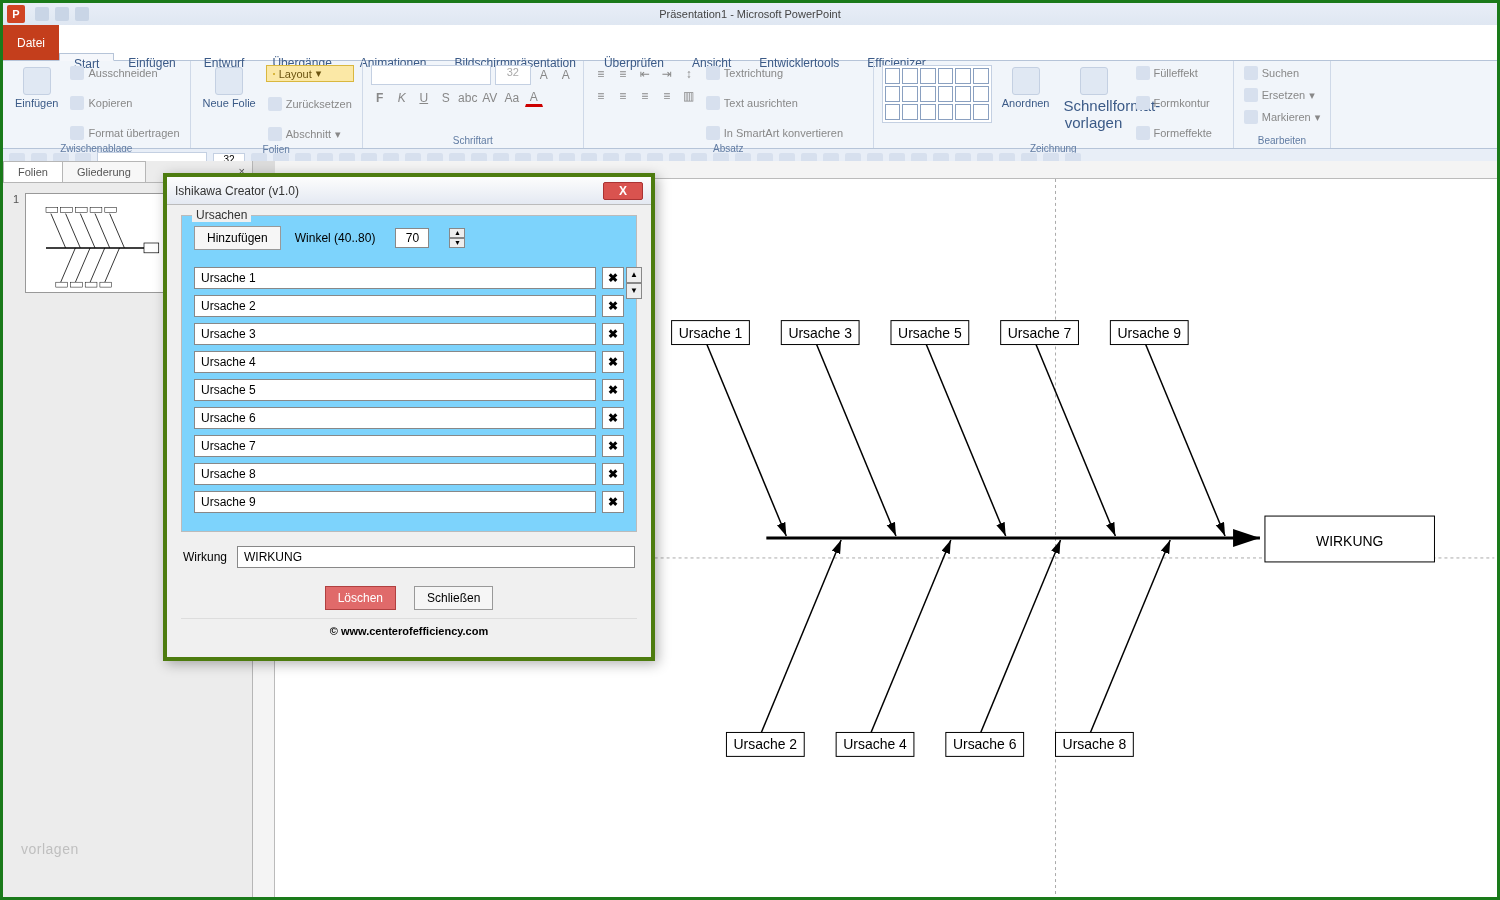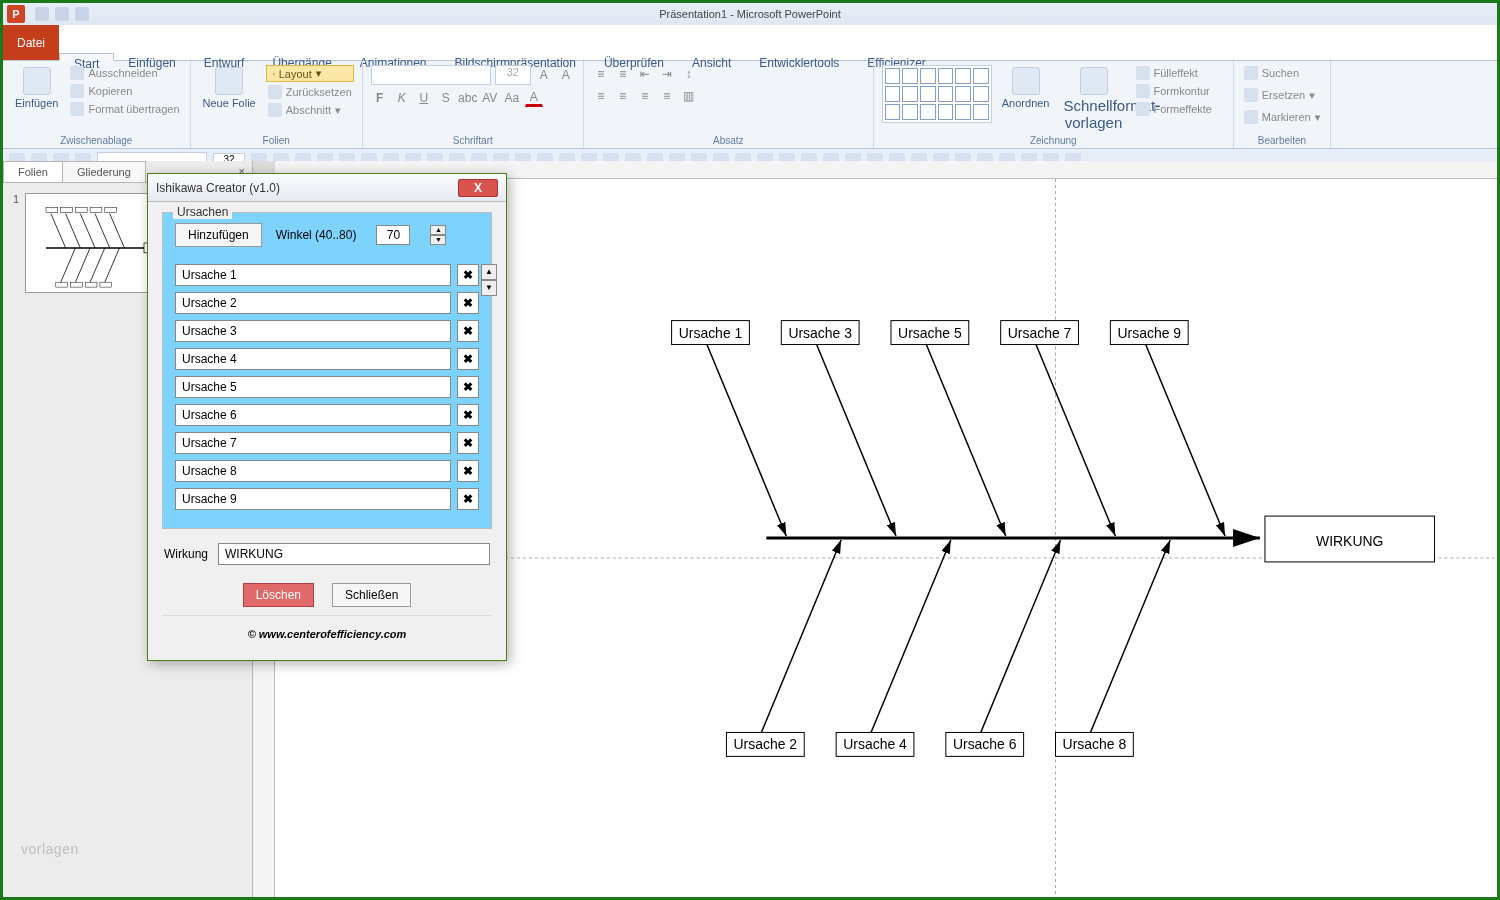--- a/index.html
+++ b/index.html
@@ -20,21 +20,21 @@
 
 
 .ribbon { height: 88px; background: #f1f5fa; border-bottom: 1px solid #b6c4d8; display: flex; }
 .rgroup { border-right: 1px solid #cfd9e8; padding: 4px 8px 2px 8px; display: flex; flex-direction: column; justify-content: space-between; }
 .rgroup .glabel { font-size: 10px; color: #617ca3; text-align: center; margin-top: 2px; }
 .rgroup .gbody { display: flex; gap: 6px; align-items: flex-start; flex: 1; }
 .bigbtn { display: flex; flex-direction: column; align-items: center; gap: 2px; font-size: 11px; color: #3b5a87; padding: 2px 4px; }
 .bigbtn .ic { width: 28px; height: 28px; background: #e0e8f3; border: 1px solid #c4d0e2; border-radius: 3px; }
 .mini { font-size: 11px; color: #888; display: flex; align-items: center; gap: 4px; padding: 1px 2px; }
 .mini .mic { width: 14px; height: 14px; background: #d7e0ee; border-radius: 2px; }
-.col { display: flex; flex-direction: column; gap: 2px; }
+.col { display: flex; flex-direction: column; gap: 14px; }
 .btn-layout { background: #fbe8a6; border: 1px solid #d9b73f; padding: 1px 6px; font-size: 11px; color: #6b5410; display: flex; align-items: center; gap: 4px; }
 .fontrow { display: flex; gap: 4px; align-items: center; }
 .fontname { width: 120px; height: 20px; border: 1px solid #c4d0e2; background: #fff; font-size: 11px; padding: 0 4px; color: #aaa; }
 .fontsize { width: 36px; height: 20px; border: 1px solid #c4d0e2; background: #fff; font-size: 11px; text-align: center; color: #aaa; }
 .fmtbtn { width: 18px; height: 18px; border: 1px solid transparent; color: #888; font-size: 12px; display: flex; align-items: center; justify-content: center; }
 .shape-gallery { width: 110px; height: 58px; border: 1px solid #c4d0e2; background: #fff; padding: 2px; display: grid; grid-template-columns: repeat(6,1fr); gap: 2px; }
 .shape-gallery span { border: 1px solid #8aa0c0; }
 
 
 .qat2 { height: 24px; background: #e8eef7; border-bottom: 1px solid #b6c4d8; display: flex; align-items: center; gap: 6px; padding: 0 6px; }
@@ -58,21 +58,21 @@
 .ruler-v { position: absolute; top: 18px; left: 0; width: 22px; bottom: 0; background: #f4f4f4; border-right: 1px solid #bbb; }
 .slide { position: absolute; top: 18px; left: 22px; right: 0; bottom: 0; background: #fff; }
 .slide svg { width: 100%; height: 100%; }
 .fish-label { font-size: 14px; fill: #000; }
 .fish-box { fill: #fff; stroke: #000; stroke-width: 1; }
 .fish-line { stroke: #000; stroke-width: 1.5; }
 .fish-spine { stroke: #000; stroke-width: 3; }
 .guide { stroke: #aaa; stroke-width: 1; stroke-dasharray: 3 3; }
 
 
-.dialog { position: absolute; top: 170px; left: 144px; width: 360px; background: #f0f0f0; border: 1px solid #4d7c0f; box-shadow: 3px 3px 12px rgba(0,0,0,.3); font-size: 12px; }
+.dialog { position: absolute; top: 170px; left: 160px; width: 492px; background: #f0f0f0; border: 4px solid #4d7c0f; box-shadow: 3px 3px 12px rgba(0,0,0,.3); font-size: 12px; }
 .dialog .dtitle { height: 28px; background: linear-gradient(#fdfdfd,#e4e9f2); border-bottom: 1px solid #bbb; display: flex; align-items: center; padding: 0 8px; color: #333; }
 .dialog .dtitle .dx { margin-left: auto; width: 40px; height: 18px; background: #d9534f; color: #fff; border: 1px solid #a33; border-radius: 2px; display: flex; align-items: center; justify-content: center; font-weight: bold; cursor: pointer; }
 .dialog .dbody { padding: 10px 14px; }
 .fieldset { border: 1px solid #bbb; padding: 10px 12px 12px 12px; position: relative; background: #7dd3fc; }
 .fieldset .legend { position: absolute; top: -8px; left: 10px; background: #f0f0f0; padding: 0 4px; font-size: 12px; color: #333; }
 .toprow { display: flex; align-items: center; gap: 14px; margin-bottom: 17px; }
 .btn { background: #f6f6f6; border: 1px solid #999; padding: 4px 12px; cursor: pointer; font-size: 12px; }
 .btn.danger { background: #e06a6a; border-color: #b04040; color: #fff; }
 .spinner-wrap { display: flex; align-items: center; gap: 20px; }
 .spinner-wrap input { width: 34px; height: 20px; border: 1px solid #888; text-align: center; font-size: 12px; }
@@ -81,21 +81,21 @@
 .cause-list { position: relative; }
 .cause-row { display: flex; align-items: center; gap: 6px; margin-bottom: 6px; }
 .cause-row input { flex: 1; height: 22px; border: 1px solid #888; padding: 0 6px; font-size: 12px; background: #fff; }
 .cause-row .del { width: 22px; height: 22px; border: 1px solid #888; background: #fff; display: flex; align-items: center; justify-content: center; font-weight: bold; cursor: pointer; }
 .cause-scroll { position: absolute; right: -18px; top: 0; width: 16px; display: flex; flex-direction: column; gap: 0px; }
 .cause-scroll span { width: 16px; height: 16px; border: 1px solid #888; background: #eee; font-size: 8px; text-align: center; line-height: 14px; cursor: pointer; }
 .cause-scroll .gap { flex: 1; border: none; background: none; height: 254px; }
 .wirkung-row { display: flex; align-items: center; gap: 10px; margin: 14px 2px 0 2px; }
 .wirkung-row input { flex: 1; height: 22px; border: 1px solid #888; padding: 0 6px; font-size: 12px; }
 .dlg-actions { display: flex; justify-content: center; gap: 18px; margin: 18px 0 8px 0; }
-.copyright { text-align: center; font-size: 11px; font-style: italic; font-weight: bold; padding: 12px 0 10px 0; border-top: 1px solid #ddd; margin-top: 6px; }
+.copyright { text-align: center; font-size: 11px; font-weight: bold; padding: 6px 0 10px 0; border-top: 1px solid #ddd; margin-top: 6px; }
 
 .watermark { position: absolute; bottom: 40px; left: 18px; color: #bfbfbf; font-size: 14px; letter-spacing: .5px; z-index: 5; }
 </style>
 </head>
 <body>
 
 <div class="titlebar">
   <div class="p-icon">P</div>
   <div class="qat">
     <span></span>
@@ -200,20 +200,34 @@
           <div class="fmtbtn">⇥</div>
           <div class="fmtbtn">↕</div>
         </div>
         <div class="fontrow">
           <div class="fmtbtn">≡</div>
           <div class="fmtbtn">≡</div>
           <div class="fmtbtn">≡</div>
           <div class="fmtbtn">≡</div>
           <div class="fmtbtn">▥</div>
         </div>
+      </div>
+      <div class="col">
+        <div class="mini">
+            <span class="mic"></span>
+            <span>Textrichtung</span>
+          </div>
+        <div class="mini">
+            <span class="mic"></span>
+            <span>Text ausrichten</span>
+          </div>
+        <div class="mini">
+            <span class="mic"></span>
+            <span>In SmartArt konvertieren</span>
+          </div>
       </div>
     </div>
     <div class="glabel">Absatz</div>
   </div>
 
   <div class="rgroup" style="min-width:360px">
     <div class="gbody">
       <div class="shape-gallery">
         <span></span>
           <span></span>

